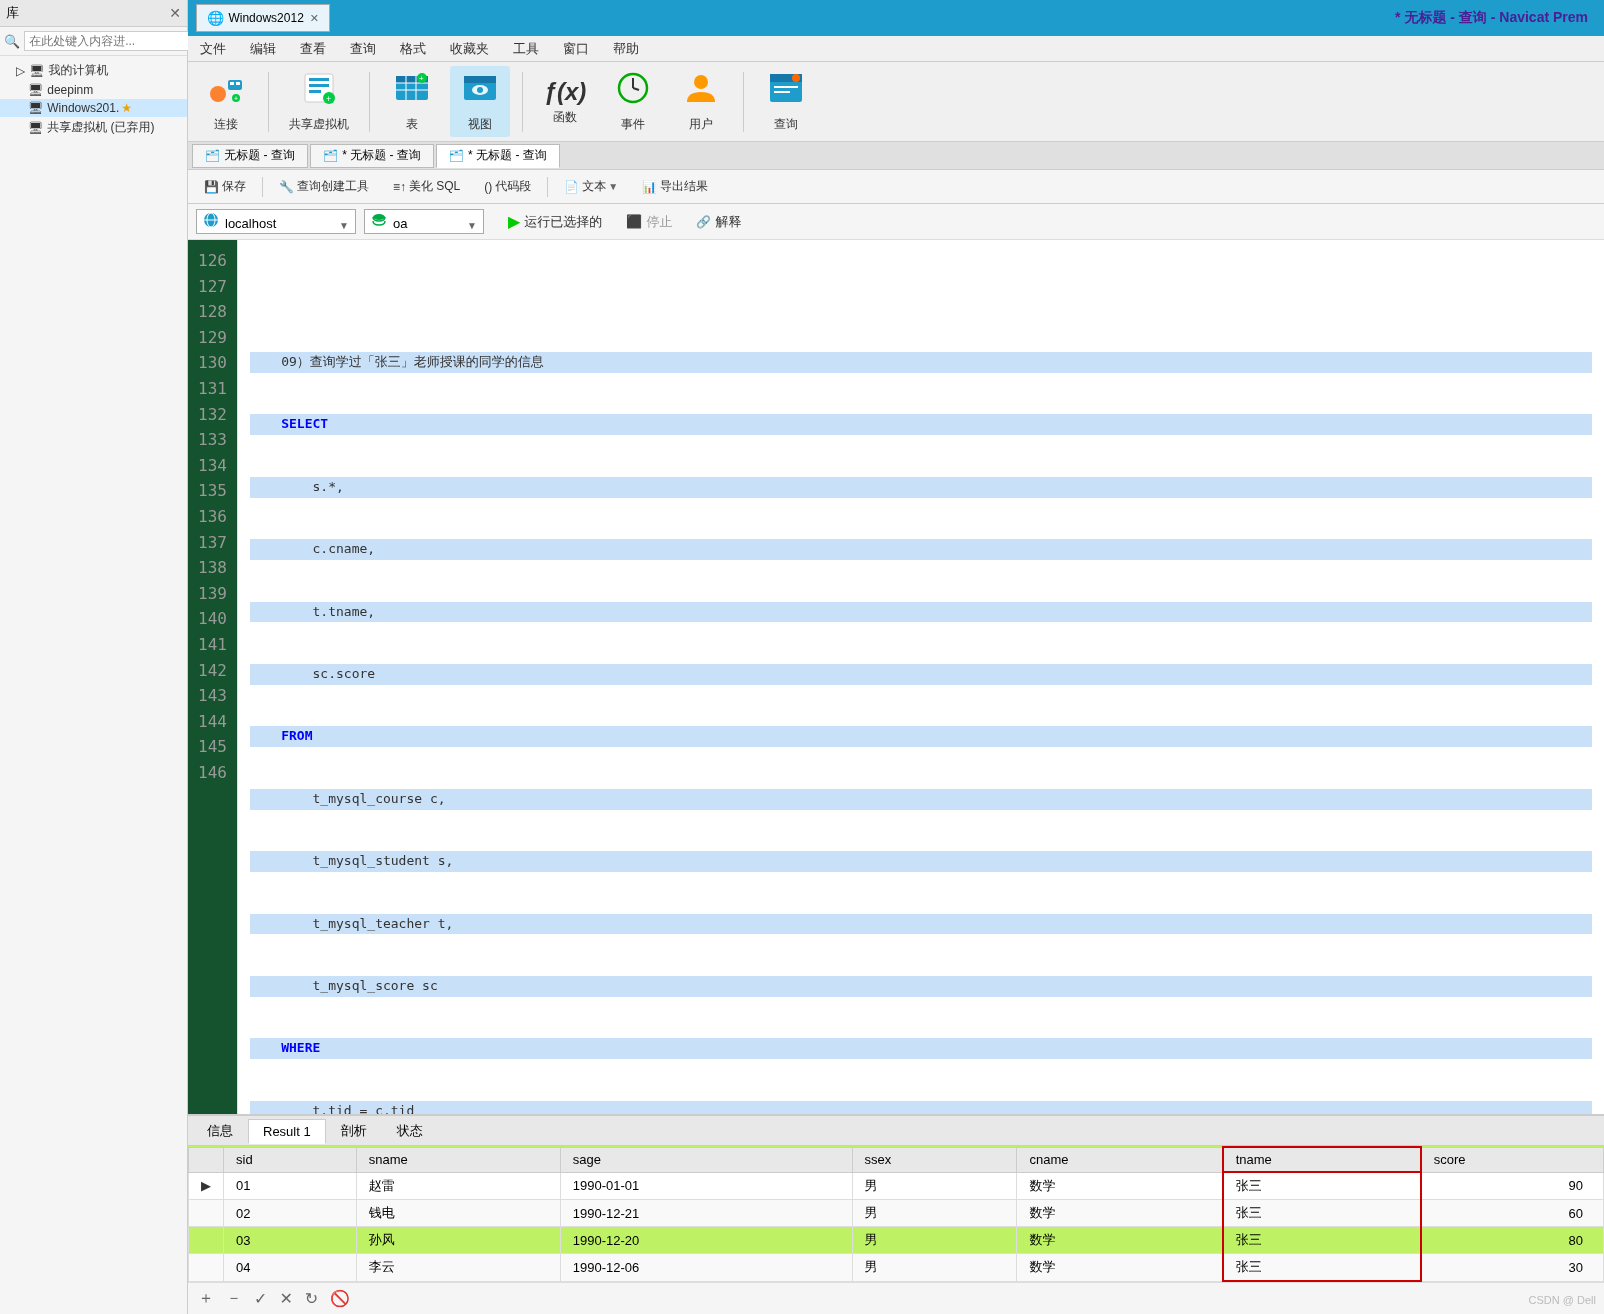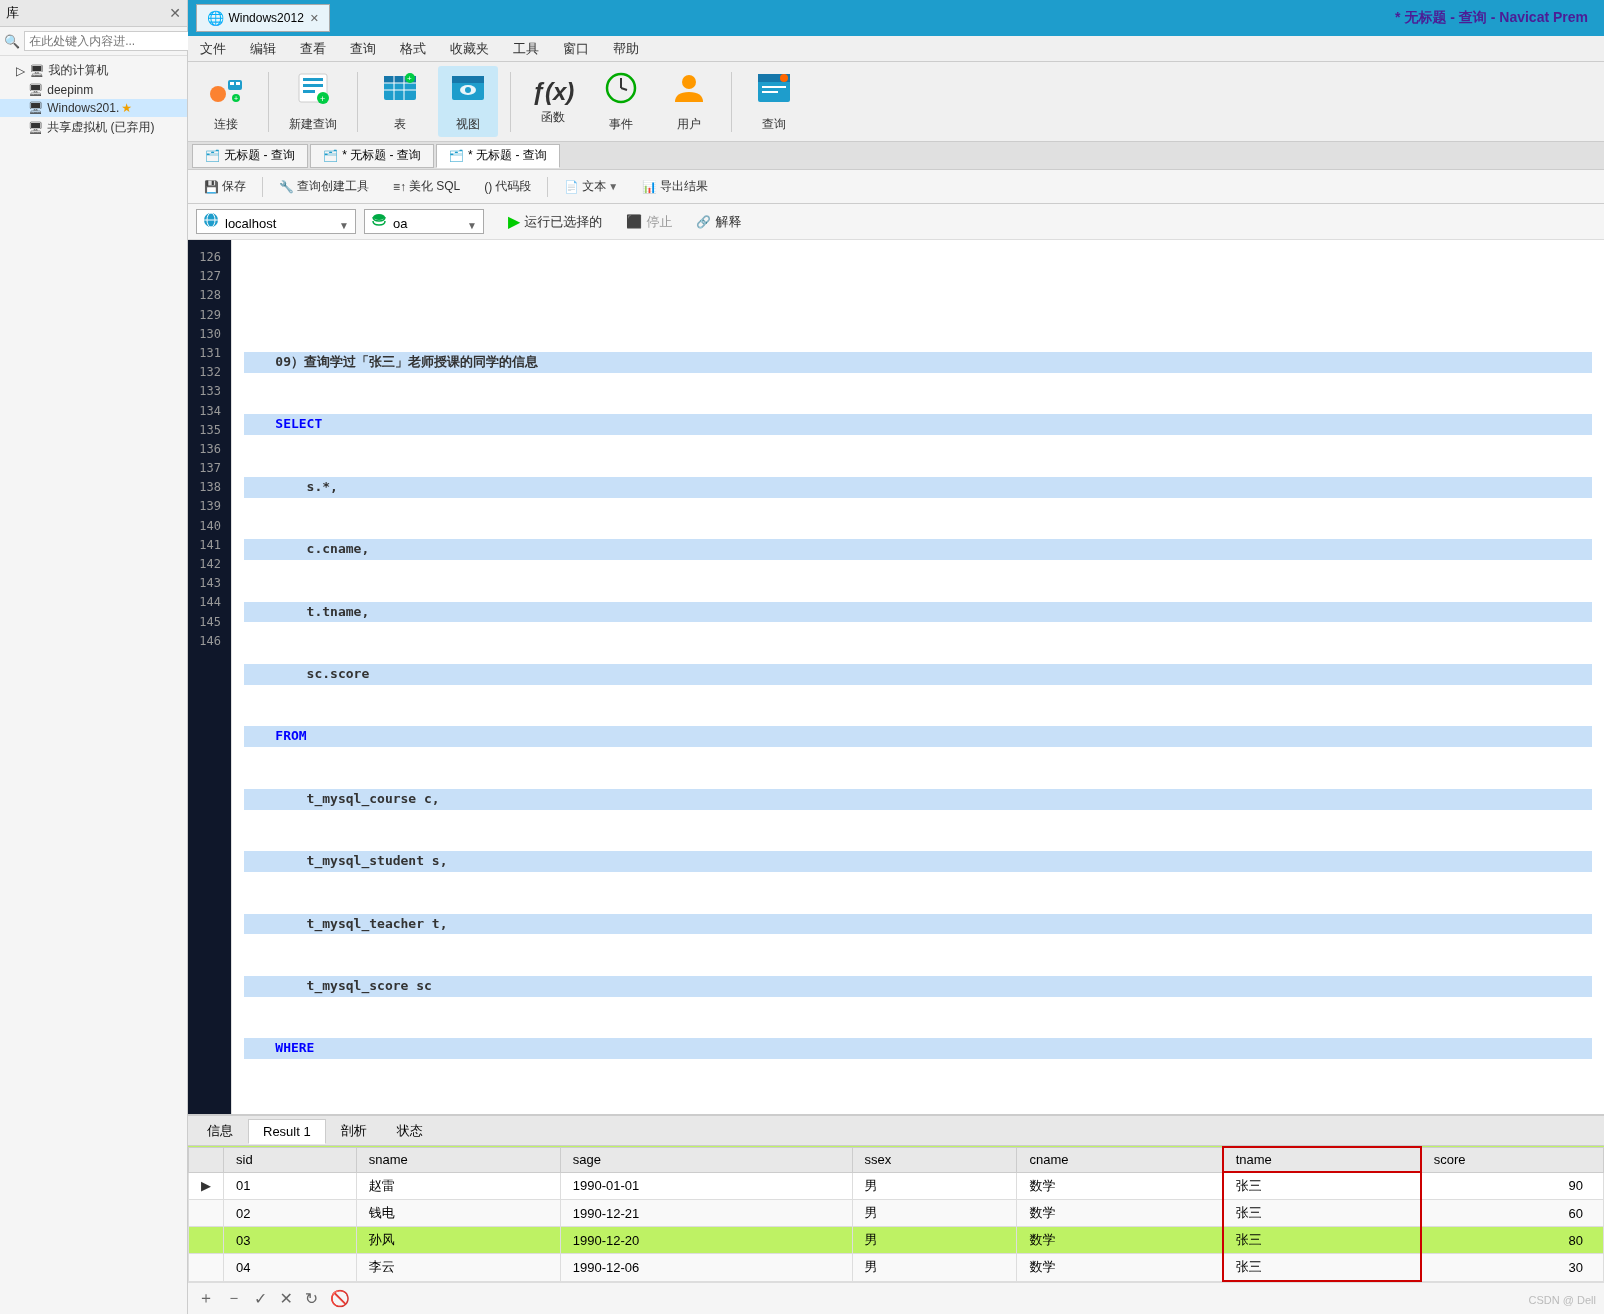--- a/index.html
+++ b/index.html
@@ -59,27 +59,27 @@
     .db-bar { background: #f5f5f5; border-bottom: 1px solid #ddd; display: flex; align-items: center; padding: 4px 8px; gap: 8px; height: 36px; }
     .db-select { display: flex; align-items: flex-end; border: 1px solid #aaa; background: #fff; padding: 2px 6px; min-width: 160px; cursor: pointer; font-size: 13px; }
     .db-select-arrow { margin-left: auto; font-size: 10px; color: #666; }
     .run-controls { display: flex; align-items: center; gap: 8px; margin-left: 8px; }
     .run-btn { display: flex; align-items: center; padding: 3px 8px; background: none; border: none; cursor: pointer; font-size: 13px; color: #333; }
     .run-btn .icon { margin-right: 4px; }
     .stop-btn { color: #999; }
 
     
     .sql-editor { flex: 1; overflow-y: auto; background: #fff; font-family: Consolas, monospace; font-size: 13px; display: flex; min-height: 0; }
-    .line-numbers { background: #0f172a; border-right: 1px solid #e0e0e0; padding: 8px 4px; text-align: right; color: #999; font-size: 12px; min-width: 44px; user-select: none; line-height: 1.6; }
+    .line-numbers { background: #14532d; border-right: 1px solid #e0e0e0; padding: 8px 4px; text-align: right; color: #999; font-size: 16px; min-width: 44px; user-select: none; line-height: 1.6; }
     .line-number { padding: 0 6px; line-height: 1.6; }
     .code-content { flex: 1; padding: 8px 12px; line-height: 1.6; white-space: pre; }
     .code-line { line-height: 1.6; }
     .selected-line { background: #c8e0f8; }
     .kw-blue { color: #0000ff; font-weight: bold; }
-    .normal { color: #333; font-weight: bold; }
+    .normal { color: #333; }
 
     
     .result-panel { border-top: 2px solid #ccc; background: #bef264; }
     .result-tabs { display: flex; align-items: center; background: #e8e8e8; border-bottom: 1px solid #ccc; height: 30px; padding: 0 4px; }
     .result-tab { padding: 4px 14px; font-size: 13px; cursor: pointer; border: 1px solid transparent; }
     .result-tab.active { background: #fff; border: 1px solid #ccc; border-bottom: 1px solid #fff; margin-bottom: -1px; }
     .result-table-wrap { overflow-x: auto; }
     .result-table { width: 100%; border-collapse: collapse; font-size: 13px; }
     .result-table th { background: #e8e8e8; border: 1px solid #ccc; padding: 4px 12px; text-align: left; font-weight: normal; white-space: nowrap; }
     .result-table td { border: 1px solid #ddd; padding: 4px 12px; white-space: nowrap; }
@@ -171,21 +171,21 @@
         <span class="btn-icon">
           <svg width="36" height="36" viewBox="0 0 36 36">
             <rect x="4" y="4" width="28" height="28" rx="2" fill="#fff" stroke="#ccc"></rect>
             <rect x="8" y="8" width="20" height="3" fill="#1e9dcc"></rect>
             <rect x="8" y="14" width="20" height="3" fill="#1e9dcc"></rect>
             <rect x="8" y="20" width="12" height="3" fill="#1e9dcc"></rect>
             <circle cx="28" cy="28" r="6" fill="#00cc44"></circle>
             <text x="25" y="32" font-size="9" fill="#fff">+</text>
           </svg>
         </span>
-        <span class="btn-label">新建查询</span>
+        <span class="btn-label">共享虚拟机</span>
       </button>
       <div class="toolbar-separator"></div>
       <button class="toolbar-btn">
         <span class="btn-icon">
           <svg width="36" height="36" viewBox="0 0 36 36">
             <rect x="2" y="6" width="32" height="24" rx="2" fill="#1e9dcc"></rect>
             <rect x="2" y="6" width="32" height="7" fill="#1677aa"></rect>
             <line x1="12" y1="6" x2="12" y2="30" stroke="#fff" stroke-width="1"></line>
             <line x1="22" y1="6" x2="22" y2="30" stroke="#fff" stroke-width="1"></line>
             <line x1="2" y1="13" x2="34" y2="13" stroke="#fff" stroke-width="1"></line>
@@ -361,20 +361,21 @@
         <div class="code-line selected-line"><span class="normal">        s.*,</span></div>
         <div class="code-line selected-line"><span class="normal">        c.cname,</span></div>
         <div class="code-line selected-line"><span class="normal">        t.tname,</span></div>
         <div class="code-line selected-line"><span class="normal">        sc.score</span></div>
         <div class="code-line selected-line"><span class="kw-blue">    FROM</span></div>
         <div class="code-line selected-line"><span class="normal">        t_mysql_course c,</span></div>
         <div class="code-line selected-line"><span class="normal">        t_mysql_student s,</span></div>
         <div class="code-line selected-line"><span class="normal">        t_mysql_teacher t,</span></div>
         <div class="code-line selected-line"><span class="normal">        t_mysql_score sc</span></div>
         <div class="code-line selected-line"><span class="kw-blue">    WHERE</span></div>
+        <div class="code-line selected-line"><span class="normal">        t.tid = c.tid</span></div>
         
         
         
         
         
         
         
       </div>
     </div>
 

